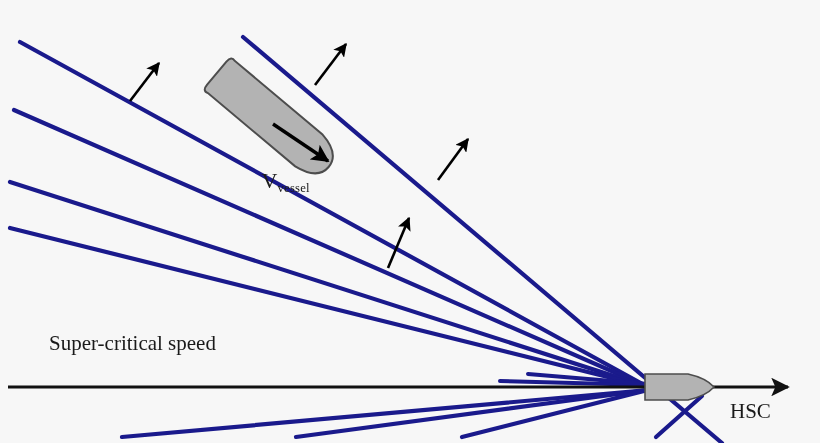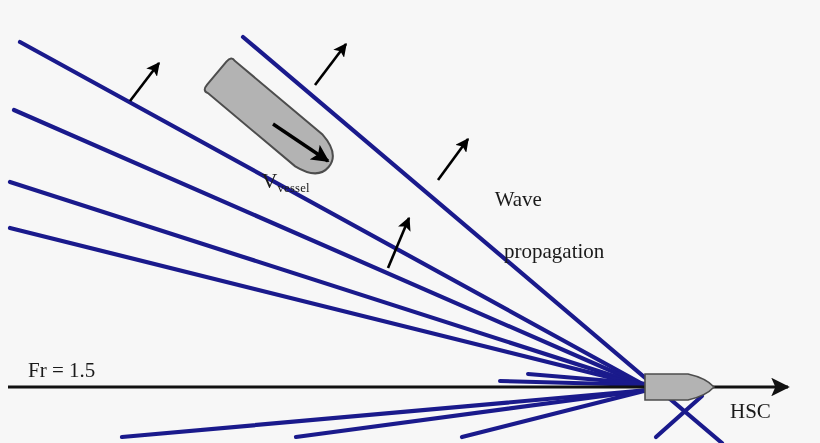--- a/index.html
+++ b/index.html
@@ -136,27 +136,23 @@
                L 688 374
                Q 706 378 714 387
                Q 706 396 688 400
                L 645 400
                Z" fill="#b3b3b3" stroke="#4d4d4d" stroke-width="1.6"></path>
     </g>
 
   </svg>
 
   <div class="label" id="label-regime">
-    <span class="regime-line2">Fr = 1.5</span>
+    <span>Super-critical speed</span>
   </div>
 
-  <div class="label" id="label-wave">
-    <span>Wave</span>
-    <span class="wave-line2">propagation</span>
-  </div>
 
   <div class="label" id="label-vvessel">
     <span>V</span><span class="sub">vessel</span>
   </div>
 
 
   <div class="label" id="label-hsc">HSC</div>
 
 </div>
 

